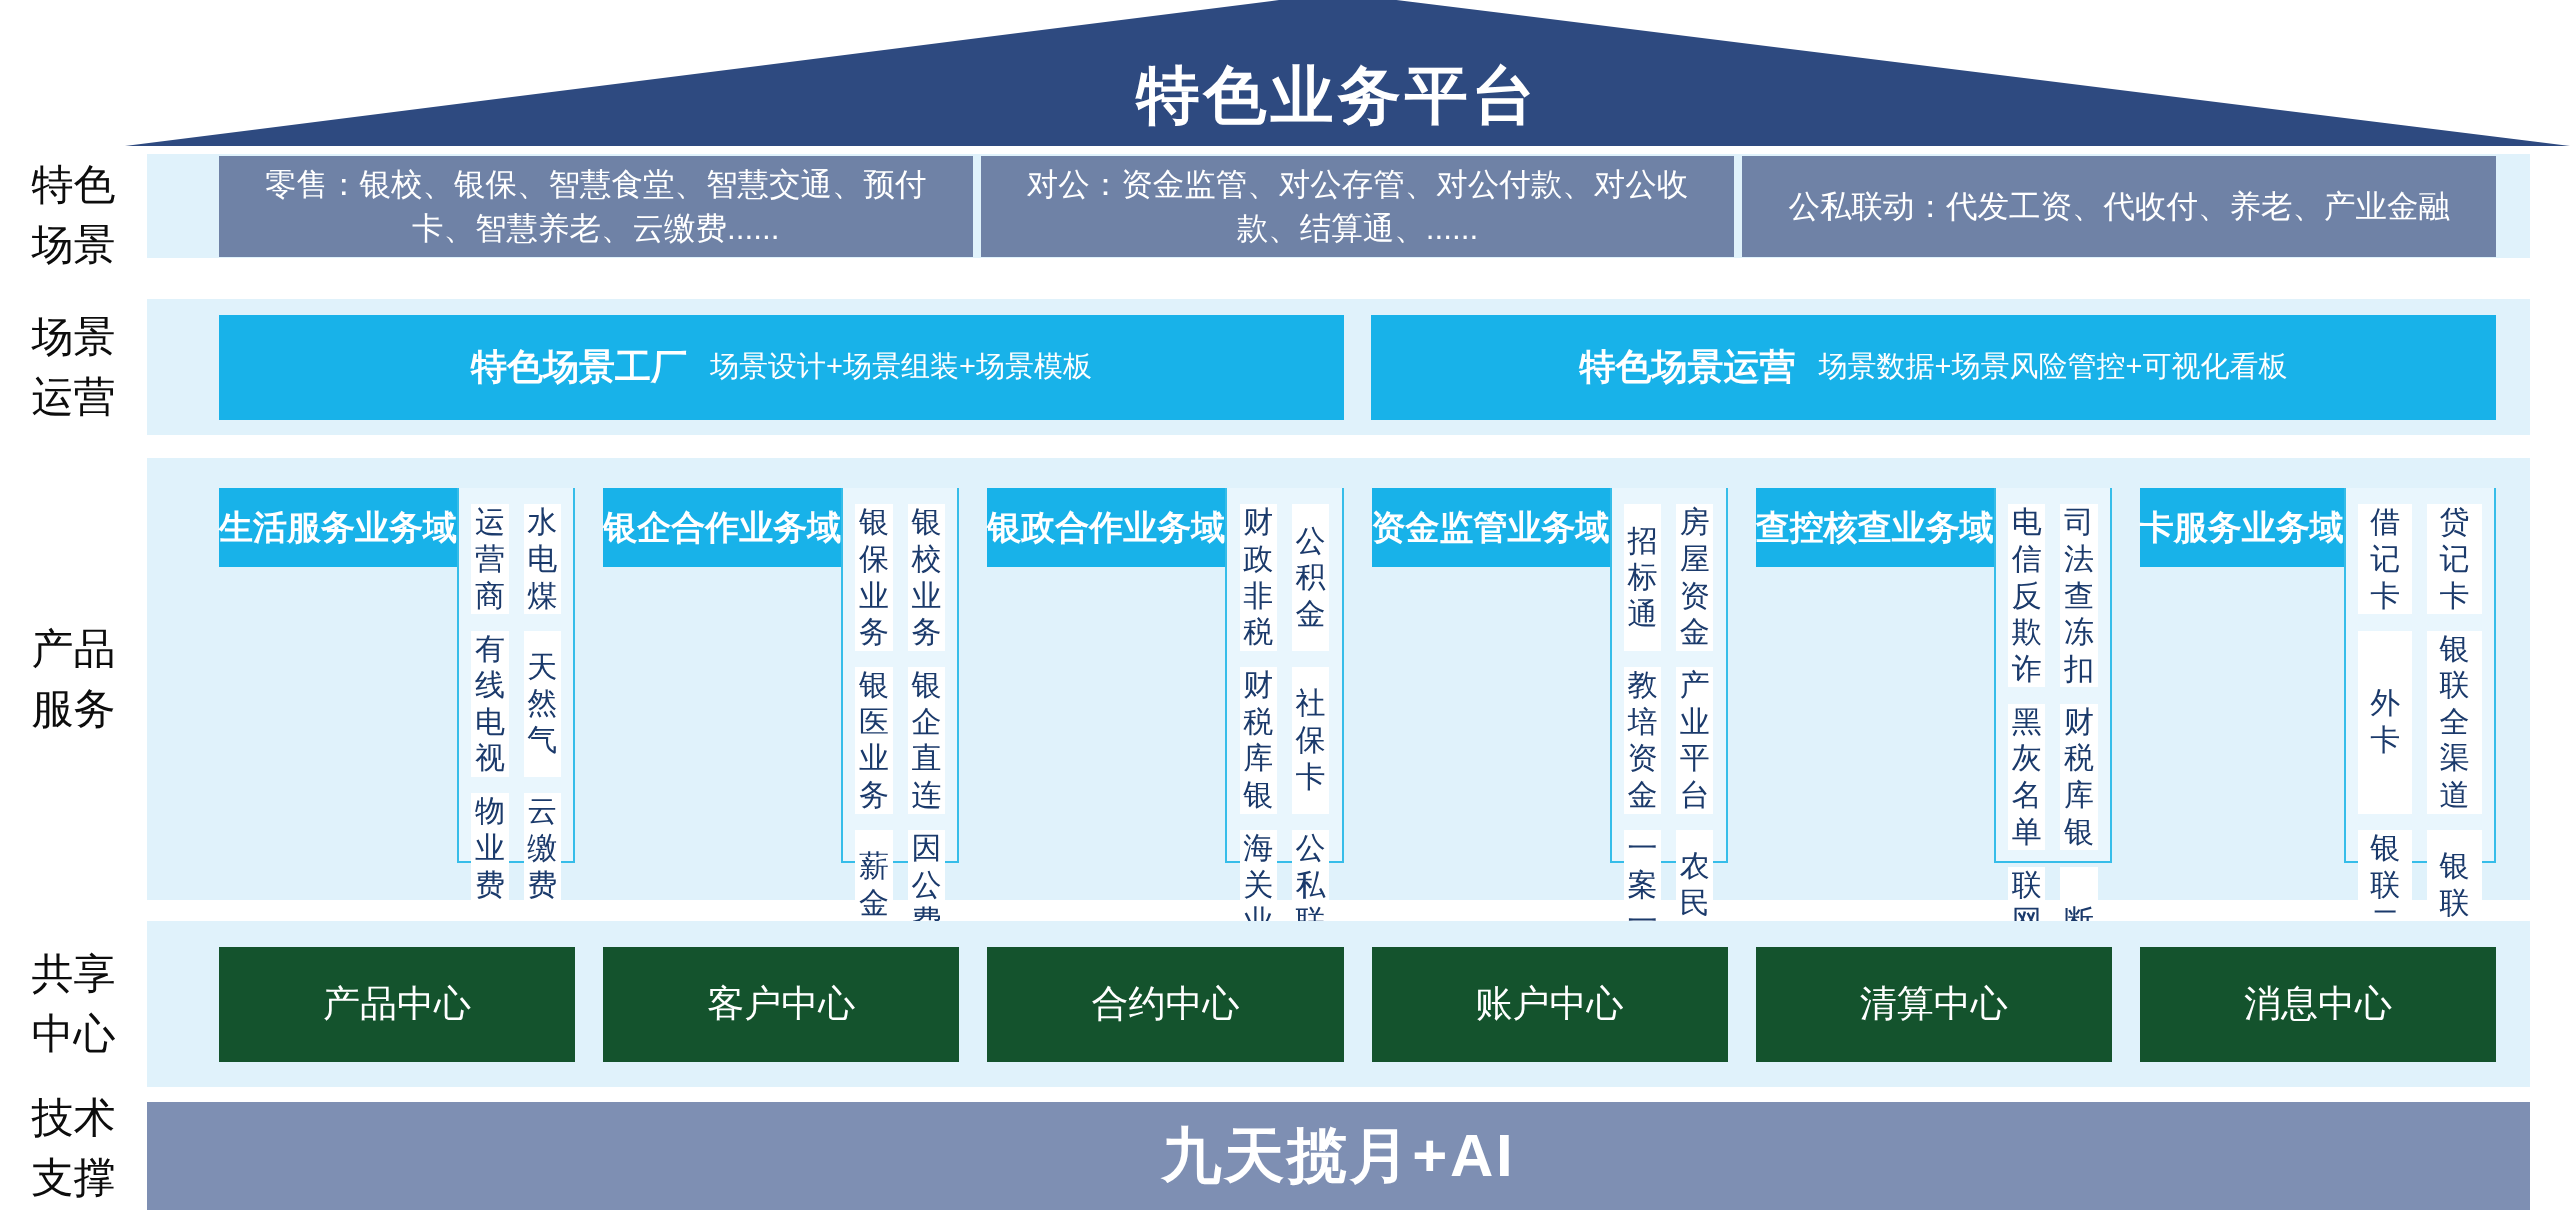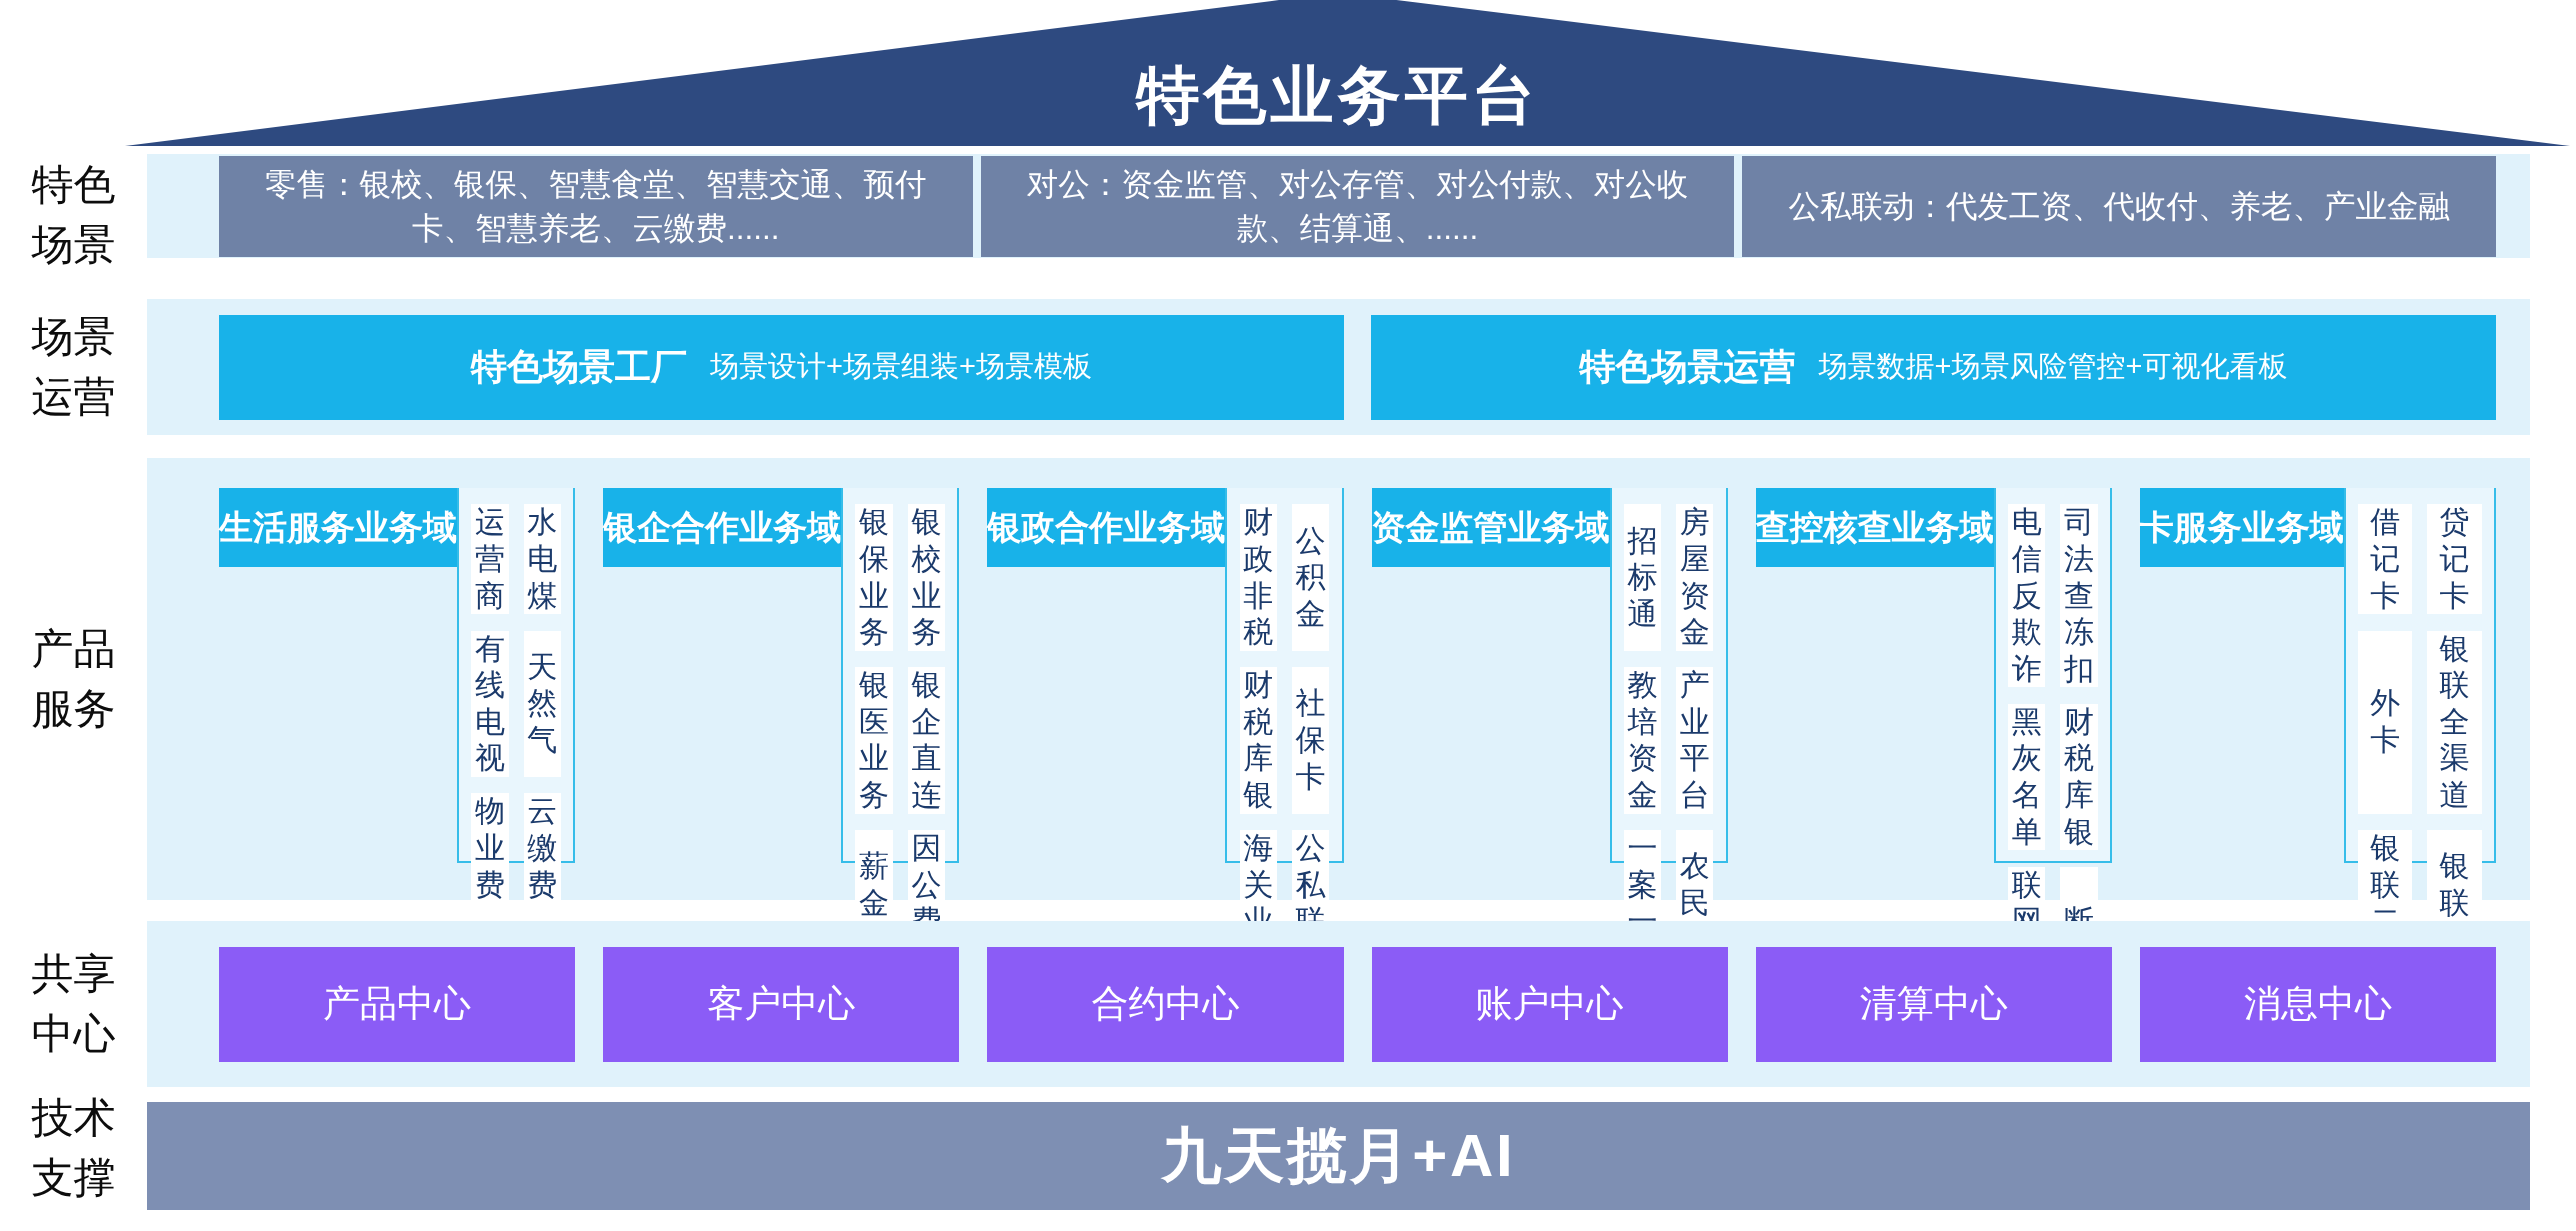--- a/index.html
+++ b/index.html
@@ -80,21 +80,21 @@
   }
   .product-cell {
     background: #ffffff; color: #1b3a6b; font-size: 30px; line-height: 1.22;
     display: flex; align-items: center; justify-content: center;
     text-align: center; white-space: pre-line;
   }
 
   
   #band-center { top: 921px; height: 166px; align-items: center; gap: 28px; }
   .center-box {
-    flex: 1 1 0; height: 115px; background: #8b5cf6; color: #ffffff;
+    flex: 1 1 0; height: 115px; background: #14532d; color: #ffffff;
     font-size: 37px; display: flex; align-items: center; justify-content: center;
   }
 
   
   #tech-bar {
     position: absolute; left: 147px; top: 1102px; width: 2383px; height: 108px;
     background: #7e8fb3; color: #ffffff;
     font-size: 60px; font-weight: bold; letter-spacing: 2.7px;
     display: flex; align-items: center; justify-content: center;
   }

